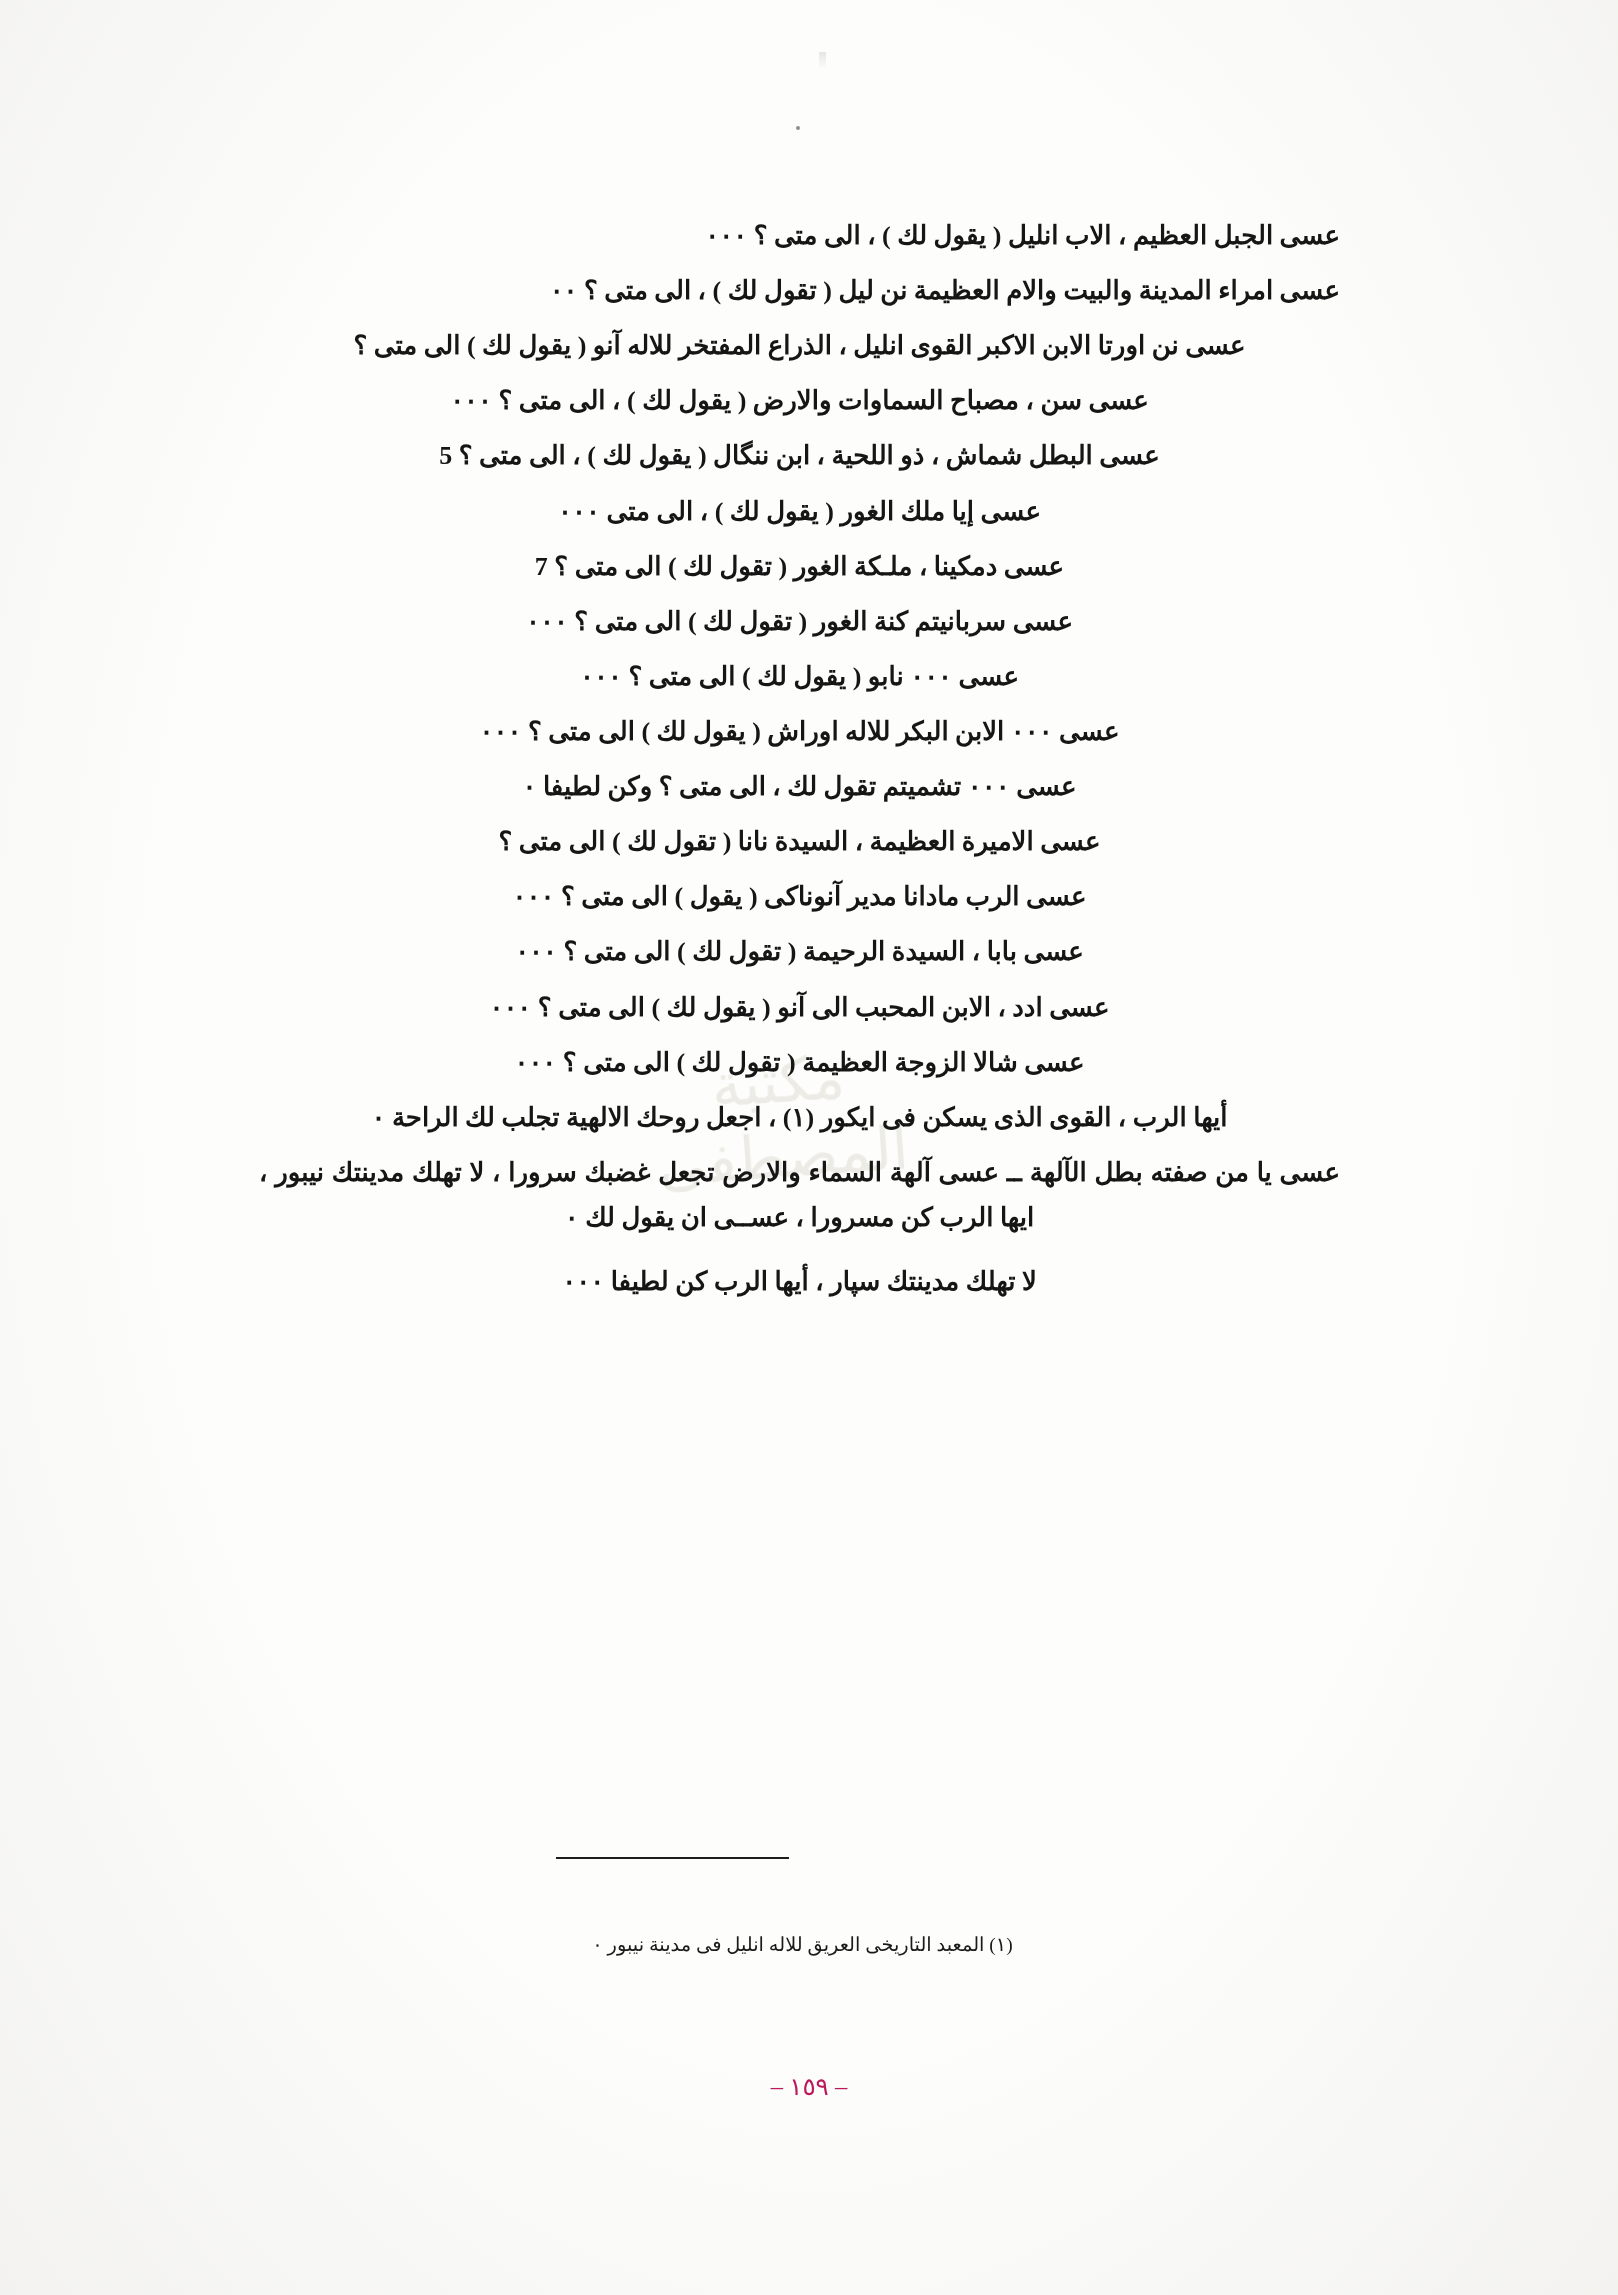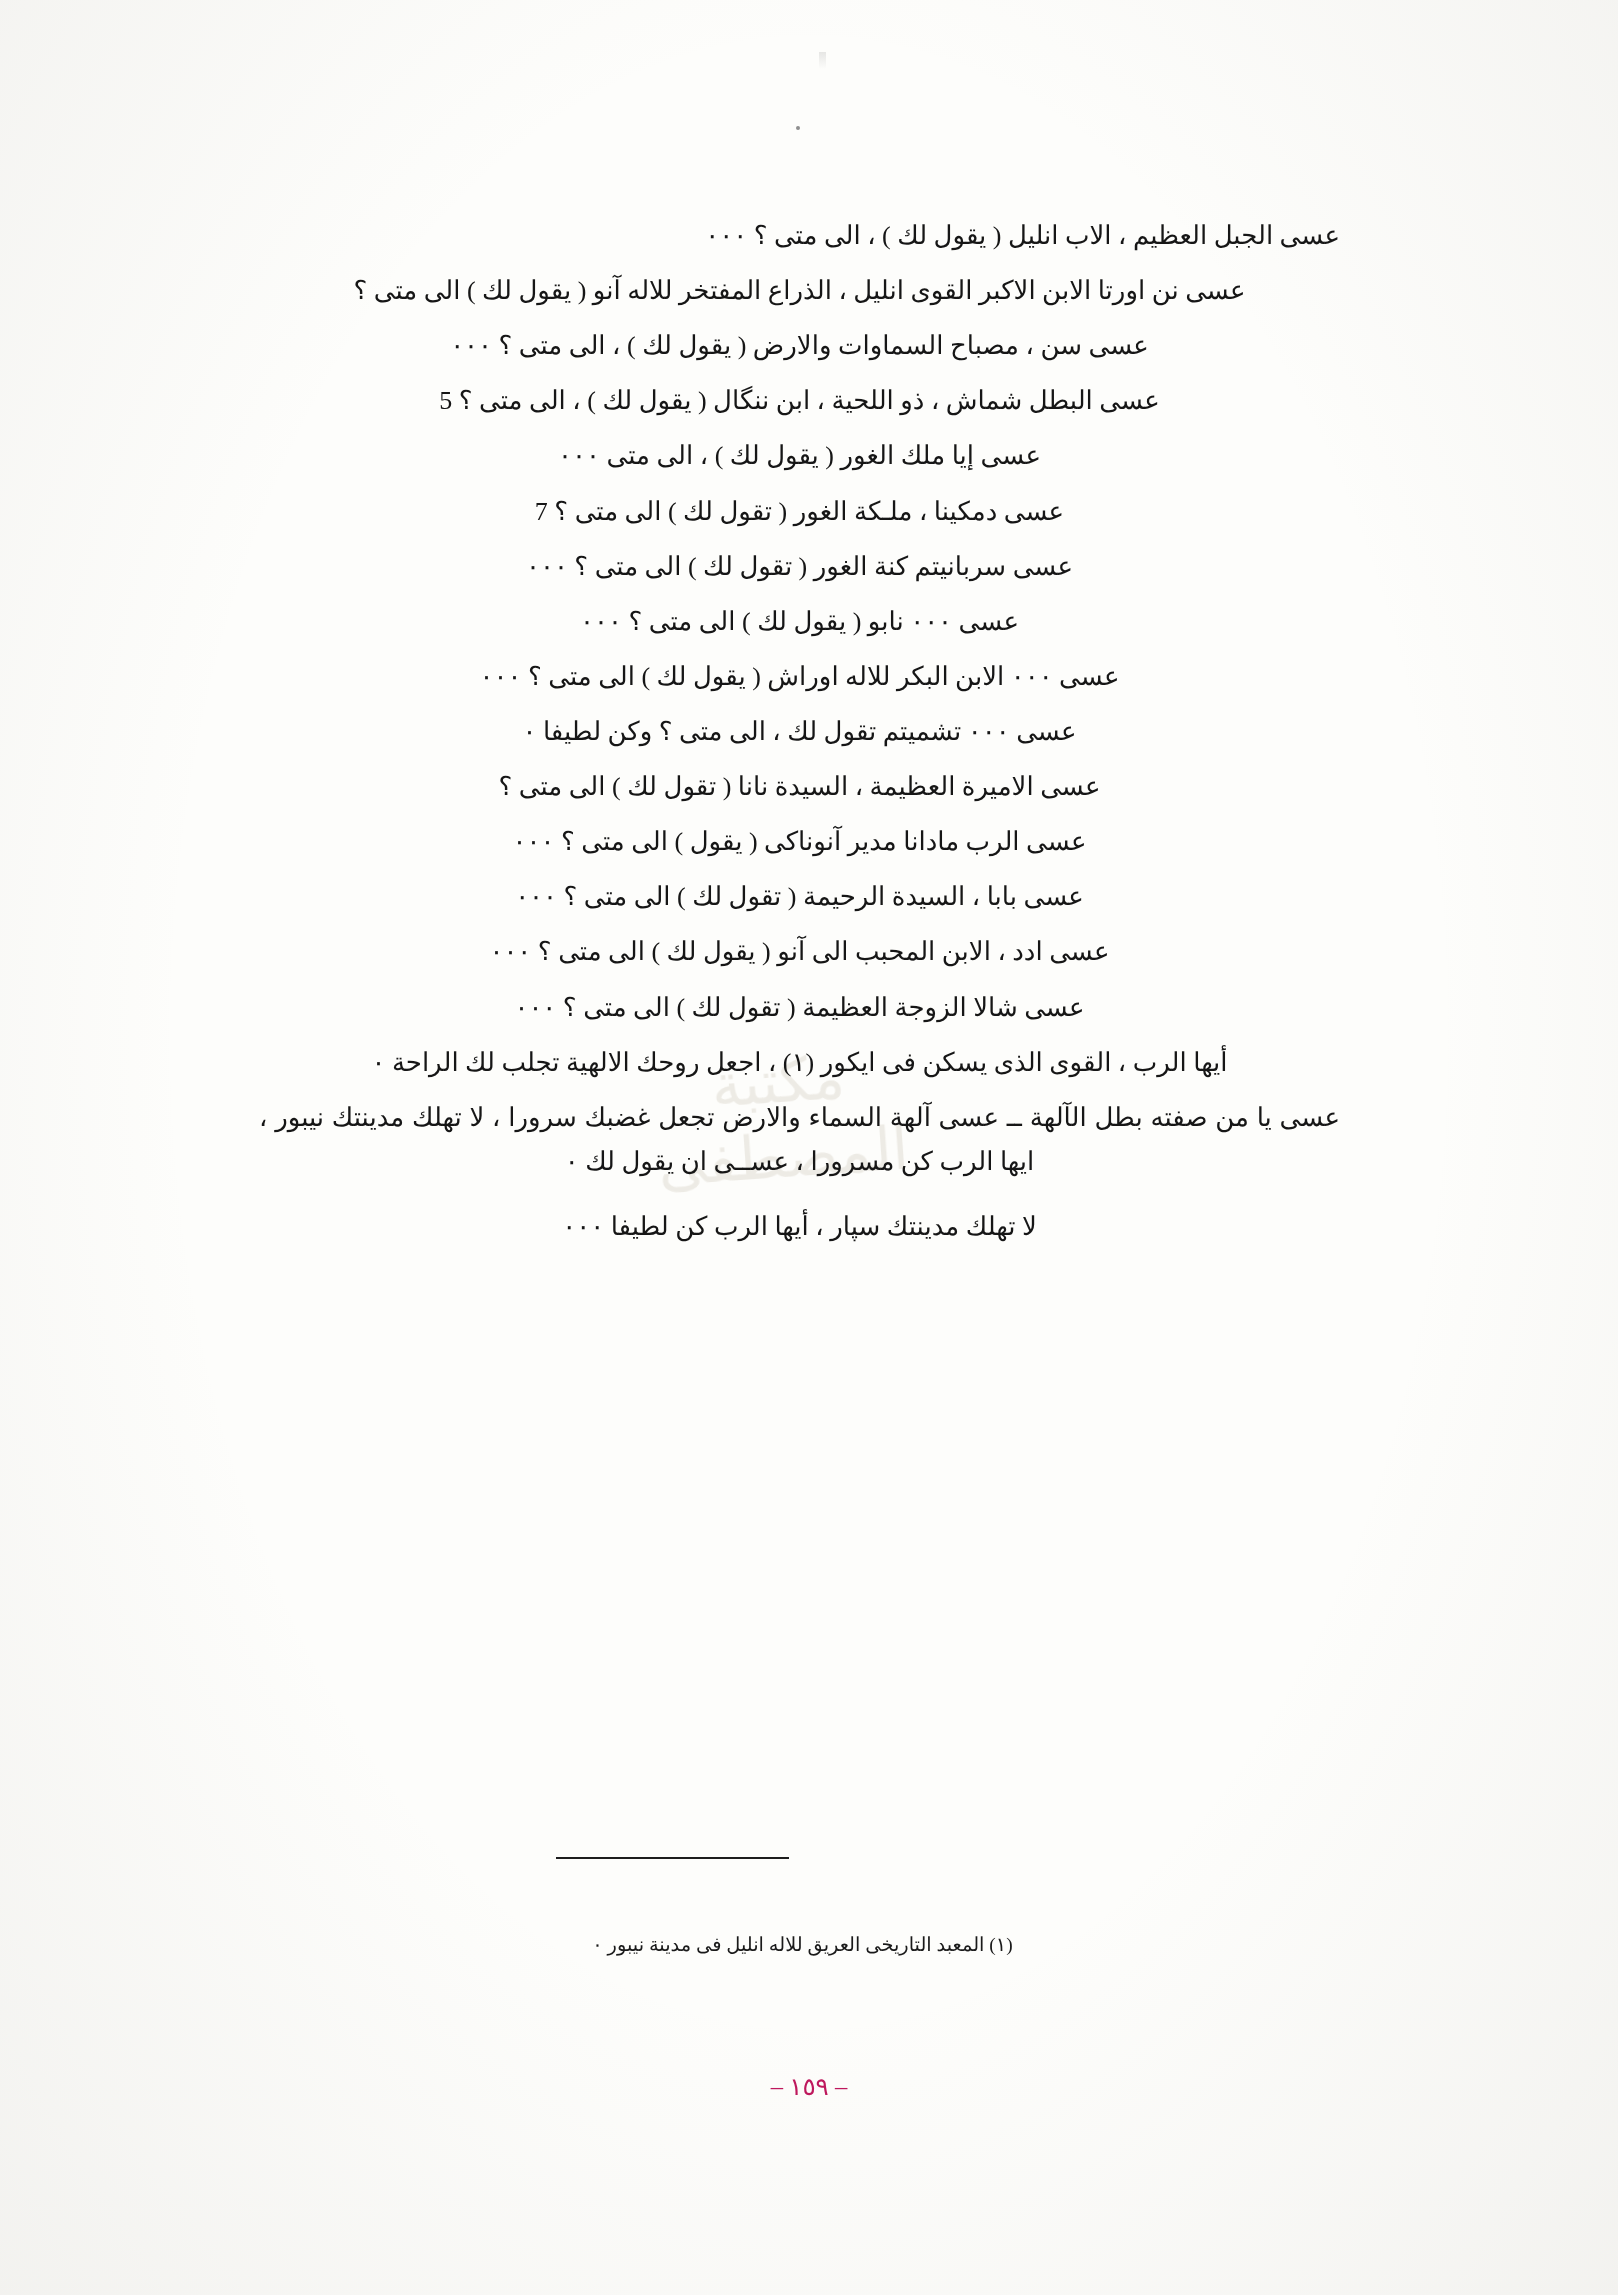--- a/index.html
+++ b/index.html
@@ -36,20 +36,21 @@
     left: 259px;
     direction: rtl;
     text-align: justify;
   }
   .line {
     font-size: 26px;
     line-height: 1.72;
     letter-spacing: 0.1px;
     margin: 0 0 10.4px 0;
     color: #161616;
+    font-weight: bold;
   }
   .line.center {
     text-align: center;
   }
   .line.right {
     text-align: right;
   }
   .line.block {
     text-align: justify;
     text-align-last: center;
@@ -128,20 +129,21 @@
   <div class="faint-mark"></div>
   <div class="tiny-dot-top"></div>
 
   <div class="watermark">
     <div>مكتبة</div>
     <div>المصطفى</div>
   </div>
 
   <div class="content">
     <p class="line right">عسى الجبل العظيم ، الاب انليل ( يقول لك ) ، الى متى ؟ ٠٠٠</p>
+    <p class="line right">عسى امراء المدينة والبيت والام العظيمة نن ليل ( تقول لك ) ، الى متى ؟ ٠٠</p>
     <p class="line block">عسى نن اورتا الابن الاكبر القوى انليل ، الذراع المفتخر للاله آنو ( يقول لك ) الى متى ؟</p>
     <p class="line center">عسى سن ، مصباح السماوات والارض ( يقول لك ) ، الى متى ؟ ٠٠٠</p>
     <p class="line center">عسى البطل شماش ، ذو اللحية ، ابن ننگال ( يقول لك ) ، الى متى ؟ 5</p>
     <p class="line center">عسى إيا ملك الغور ( يقول لك ) ، الى متى ٠٠٠</p>
     <p class="line center">عسى دمكينا ، ملـكة الغور ( تقول لك ) الى متى ؟ 7</p>
     <p class="line center">عسى سربانيتم كنة الغور ( تقول لك ) الى متى ؟ ٠٠٠</p>
     <p class="line center">عسى ٠٠٠ نابو ( يقول لك ) الى متى ؟ ٠٠٠</p>
     <p class="line center">عسى ٠٠٠ الابن البكر للاله اوراش ( يقول لك ) الى متى ؟ ٠٠٠</p>
     <p class="line center">عسى ٠٠٠ تشميتم تقول لك ، الى متى ؟ وكن لطيفا ٠</p>
     <p class="line center">عسى الاميرة العظيمة ، السيدة نانا ( تقول لك ) الى متى ؟</p>

